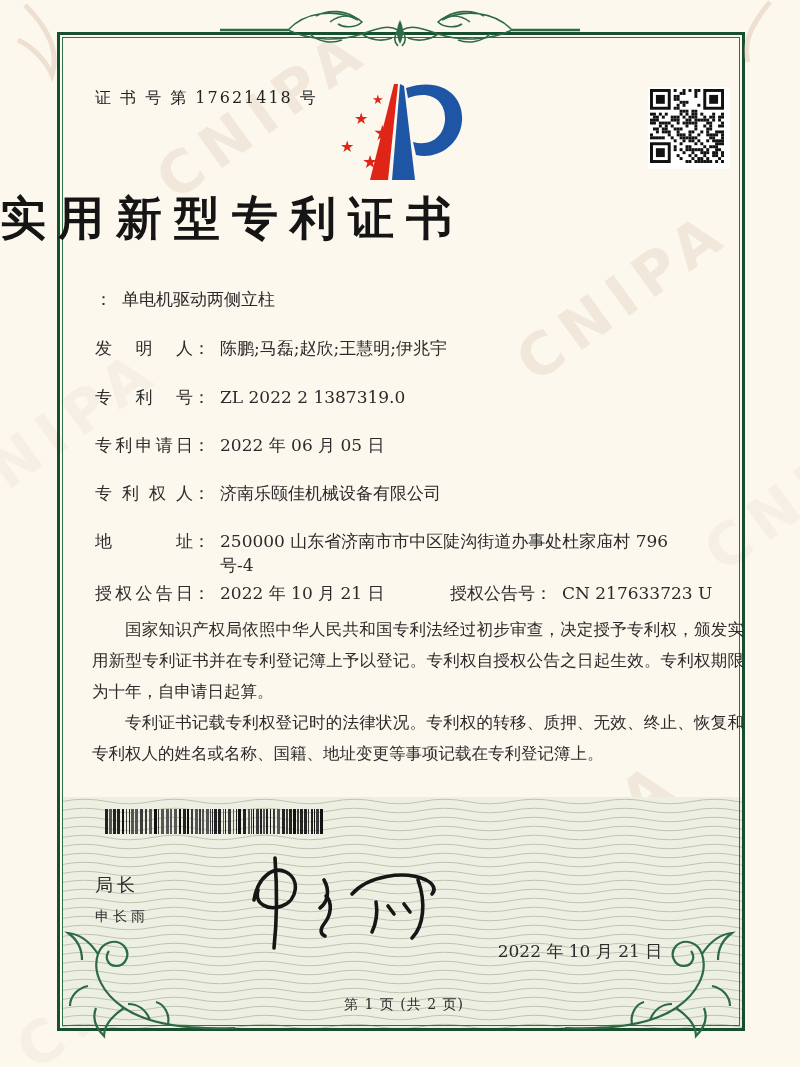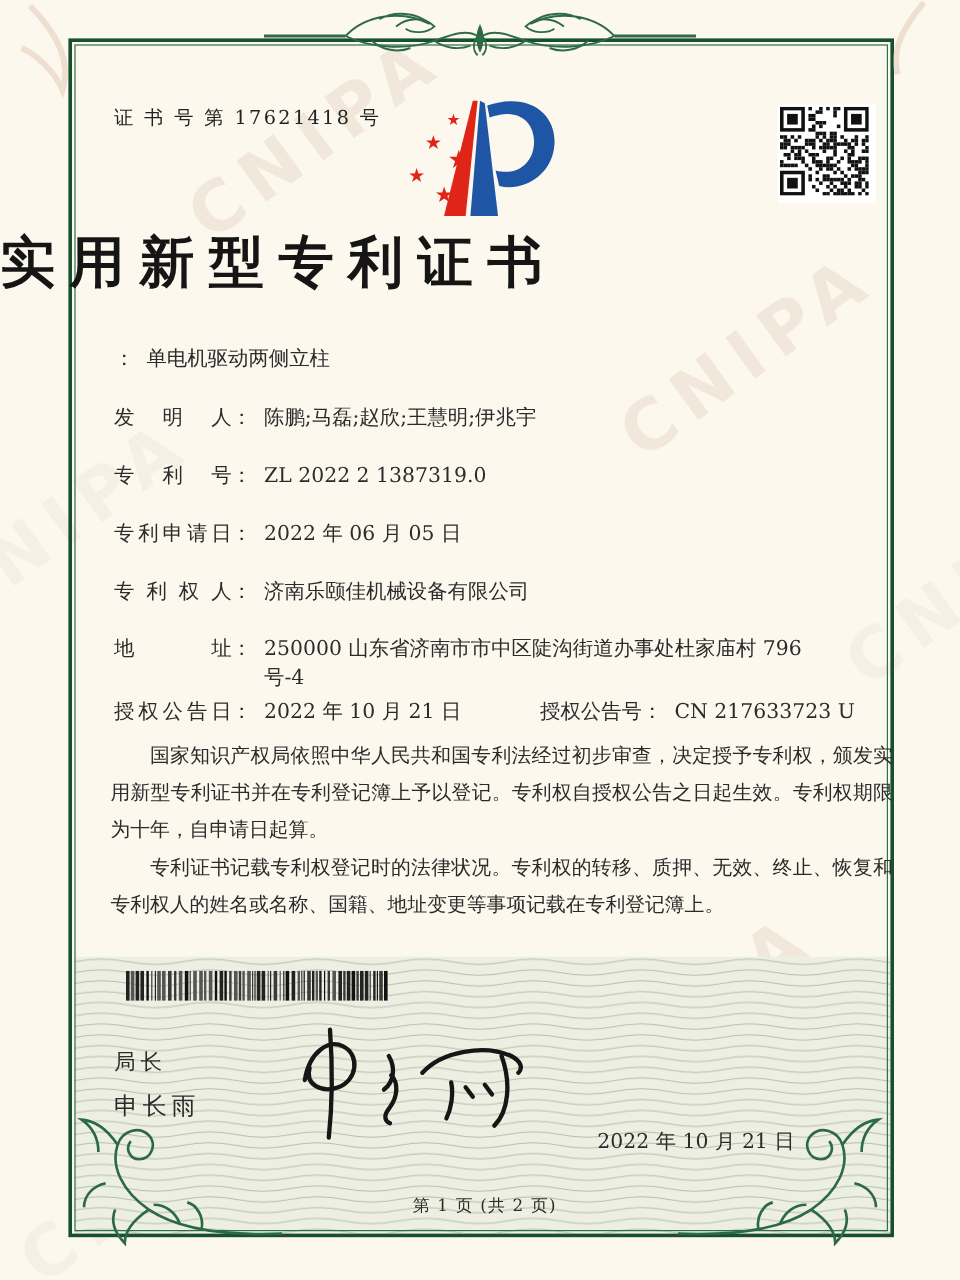--- a/index.html
+++ b/index.html
@@ -38,21 +38,21 @@
   .val{flex:1;}
   .val .vline{display:block;}
   .pair2{position:absolute;left:355px;top:0;display:flex;}
   .pair2 .lbl{width:auto;text-align:left;text-align-last:auto;}
   .r1{top:287px;} .r2{top:336px;} .r3{top:385px;} .r4{top:433px;}
   .r5{top:481px;} .r6{top:529px;} .r7{top:581px;}
   .paras{left:92px;top:614px;width:652px;font-size:16.5px;line-height:31px;text-align:justify;z-index:3;}
   .paras p{margin:0;text-indent:2em;}
   .barcode{left:105px;top:809px;width:222px;height:25px;z-index:3;}
   .sig-title{left:95px;top:873px;font-size:18px;letter-spacing:4px;z-index:3;text-align:center;}
-  .sig-name{left:95px;top:908px;font-size:20px;letter-spacing:4px;z-index:3;}
+  .sig-name{left:95px;top:908px;font-size:14px;letter-spacing:4px;z-index:3;}
   .sig-script{left:228px;top:850px;width:215px;height:102px;z-index:3;}
   .issue-date{left:480px;top:940px;width:200px;text-align:center;font-size:17px;z-index:3;}
   .page-info{left:0;right:16px;top:996px;text-align:center;font-size:14px;letter-spacing:1px;z-index:3;padding-left:24px;}
   .continuation{left:0;right:0;top:1040px;text-align:center;font-size:15px;letter-spacing:2px;z-index:3;}
 </style>
 </head>
 <body>
 
 <div id="page">
 

